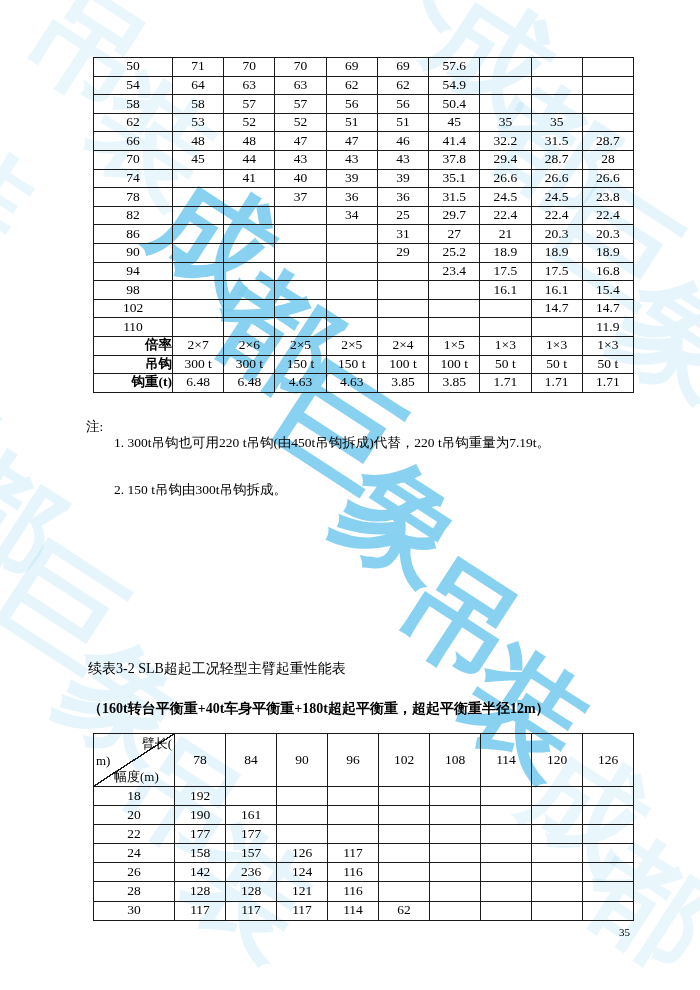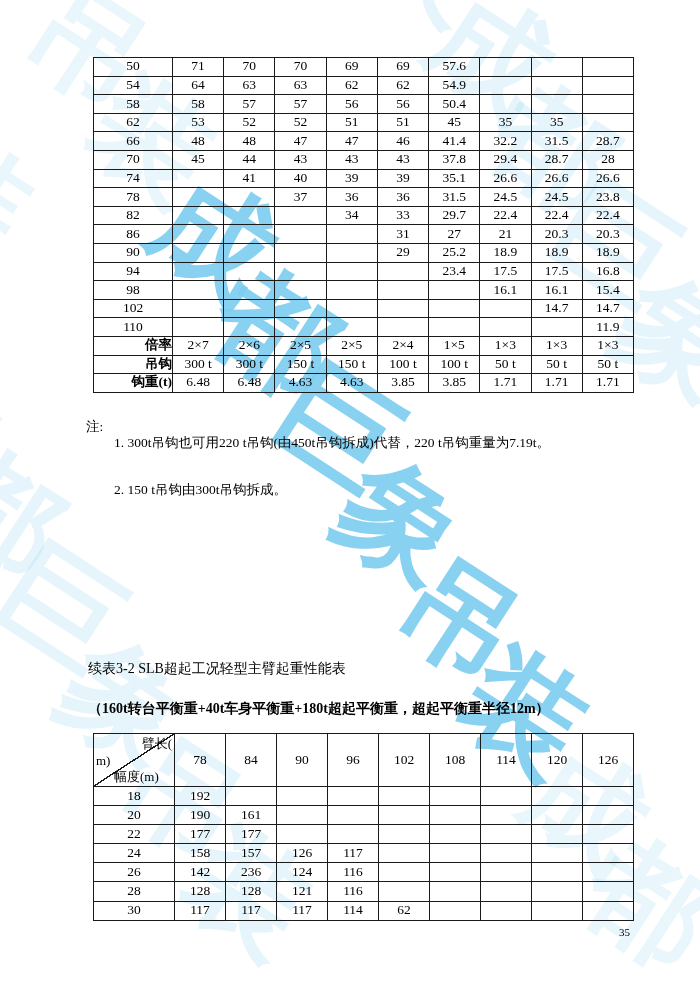--- a/index.html
+++ b/index.html
@@ -186,21 +186,21 @@
             <td>24.5</td>
             <td>24.5</td>
             <td>23.8</td>
           </tr>
           <tr>
             <td class="row-label">82</td>
             <td></td>
             <td></td>
             <td></td>
             <td>34</td>
-            <td>33</td>
+            <td>25</td>
             <td>29.7</td>
             <td>22.4</td>
             <td>22.4</td>
             <td>22.4</td>
           </tr>
           <tr>
             <td class="row-label">86</td>
             <td></td>
             <td></td>
             <td></td>

